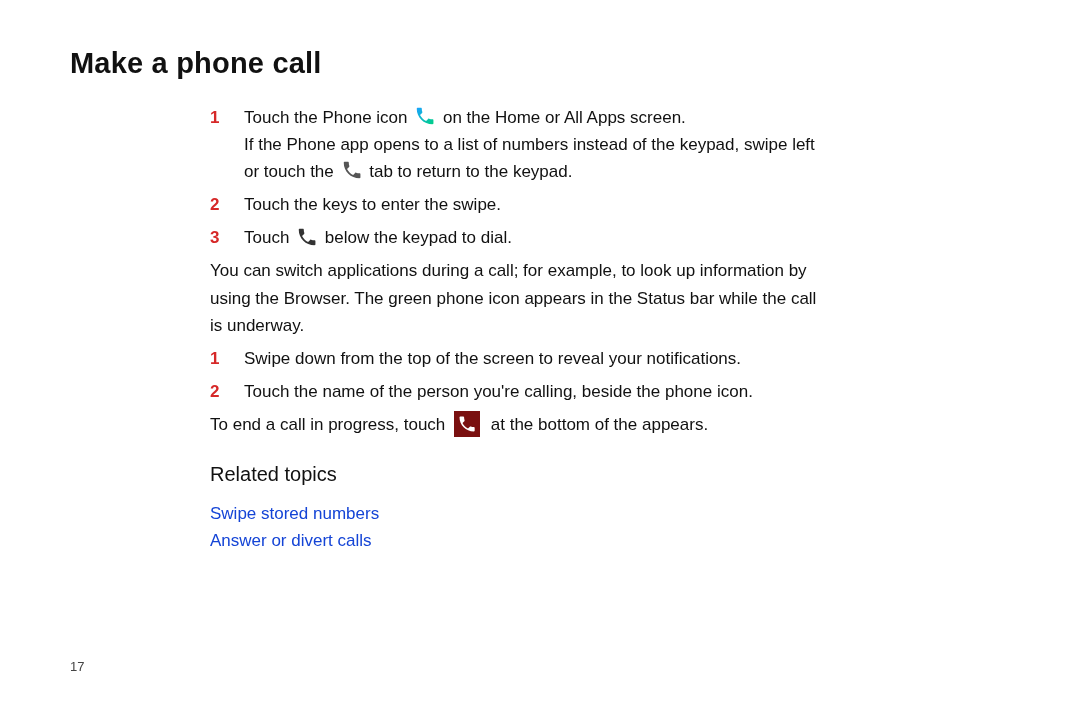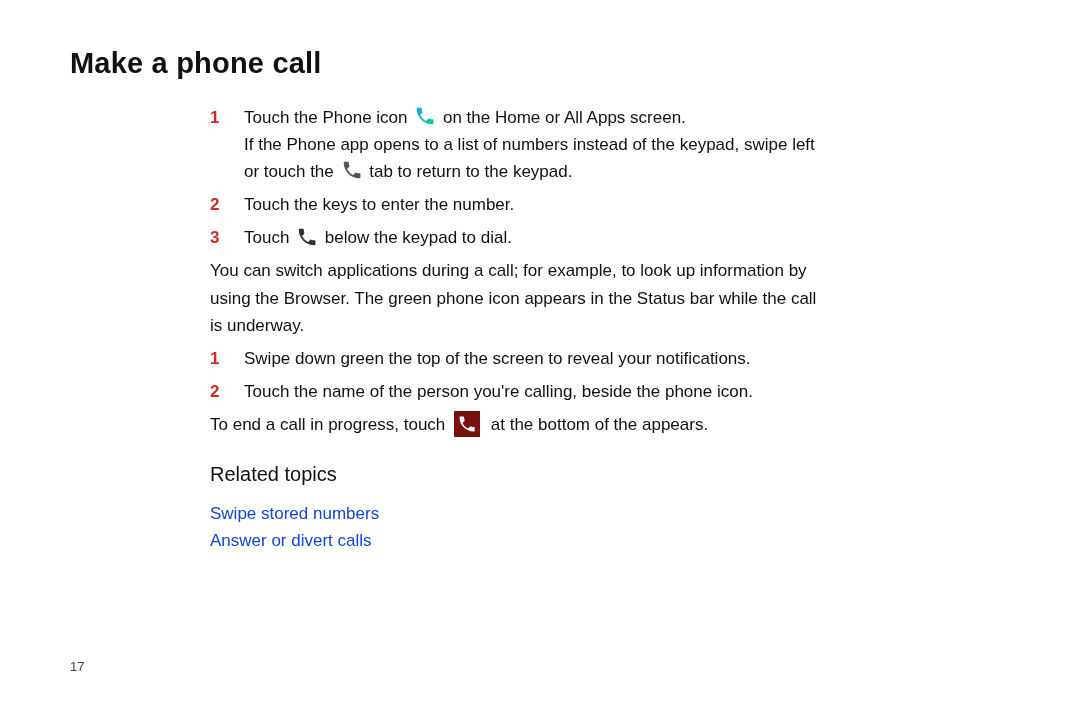--- a/index.html
+++ b/index.html
@@ -118,41 +118,41 @@
           <svg width="22" height="22" viewBox="0 0 24 24">
             <path fill="#555" d="M6.6 10.8c1.4 2.8 3.8 5.1 6.6 6.6l2.2-2.2c.3-.3.7-.4 1.1-.3 1.2.4 2.4.6 3.7.6.6 0 1 .5 1 1V20c0 .6-.5 1-1 1C10.6 21 3 13.4 3 4c0-.6.5-1 1-1h3.5c.6 0 1 .5 1 1 0 1.3.2 2.5.6 3.7.1.4 0 .8-.3 1.1l-2.2 2z"></path>
           </svg>
         </span>
         <span> tab to return to the keypad.</span>
       </div>
     </div>
 
     <div class="step">
       <div class="step-num">2</div>
-      <div class="step-body">Touch the keys to enter the number.</div>
+      <div class="step-body">Touch the keys to enter the swipe.</div>
     </div>
 
     <div class="step">
       <div class="step-num">3</div>
       <div class="step-body">
         <span>Touch </span>
         <span class="icn">
           <svg width="22" height="22" viewBox="0 0 24 24">
             <path fill="#333" d="M6.6 10.8c1.4 2.8 3.8 5.1 6.6 6.6l2.2-2.2c.3-.3.7-.4 1.1-.3 1.2.4 2.4.6 3.7.6.6 0 1 .5 1 1V20c0 .6-.5 1-1 1C10.6 21 3 13.4 3 4c0-.6.5-1 1-1h3.5c.6 0 1 .5 1 1 0 1.3.2 2.5.6 3.7.1.4 0 .8-.3 1.1l-2.2 2z"></path>
           </svg>
         </span>
         <span> below the keypad to dial.</span>
       </div>
     </div>
 
     <div class="para">You can switch applications during a call; for example, to look up information by using the Browser. The green phone icon appears in the Status bar while the call is underway.</div>
 
     <div class="step">
       <div class="step-num">1</div>
-      <div class="step-body">Swipe down green the top of the screen to reveal your notifications.</div>
+      <div class="step-body">Swipe down from the top of the screen to reveal your notifications.</div>
     </div>
     <div class="step">
       <div class="step-num">2</div>
       <div class="step-body">Touch the name of the person you're calling, beside the phone icon.</div>
     </div>
 
     <div class="para">
       <span>To end a call in progress, touch </span>
       <span class="end-call-box">
         <svg width="20" height="20" viewBox="0 0 24 24">

